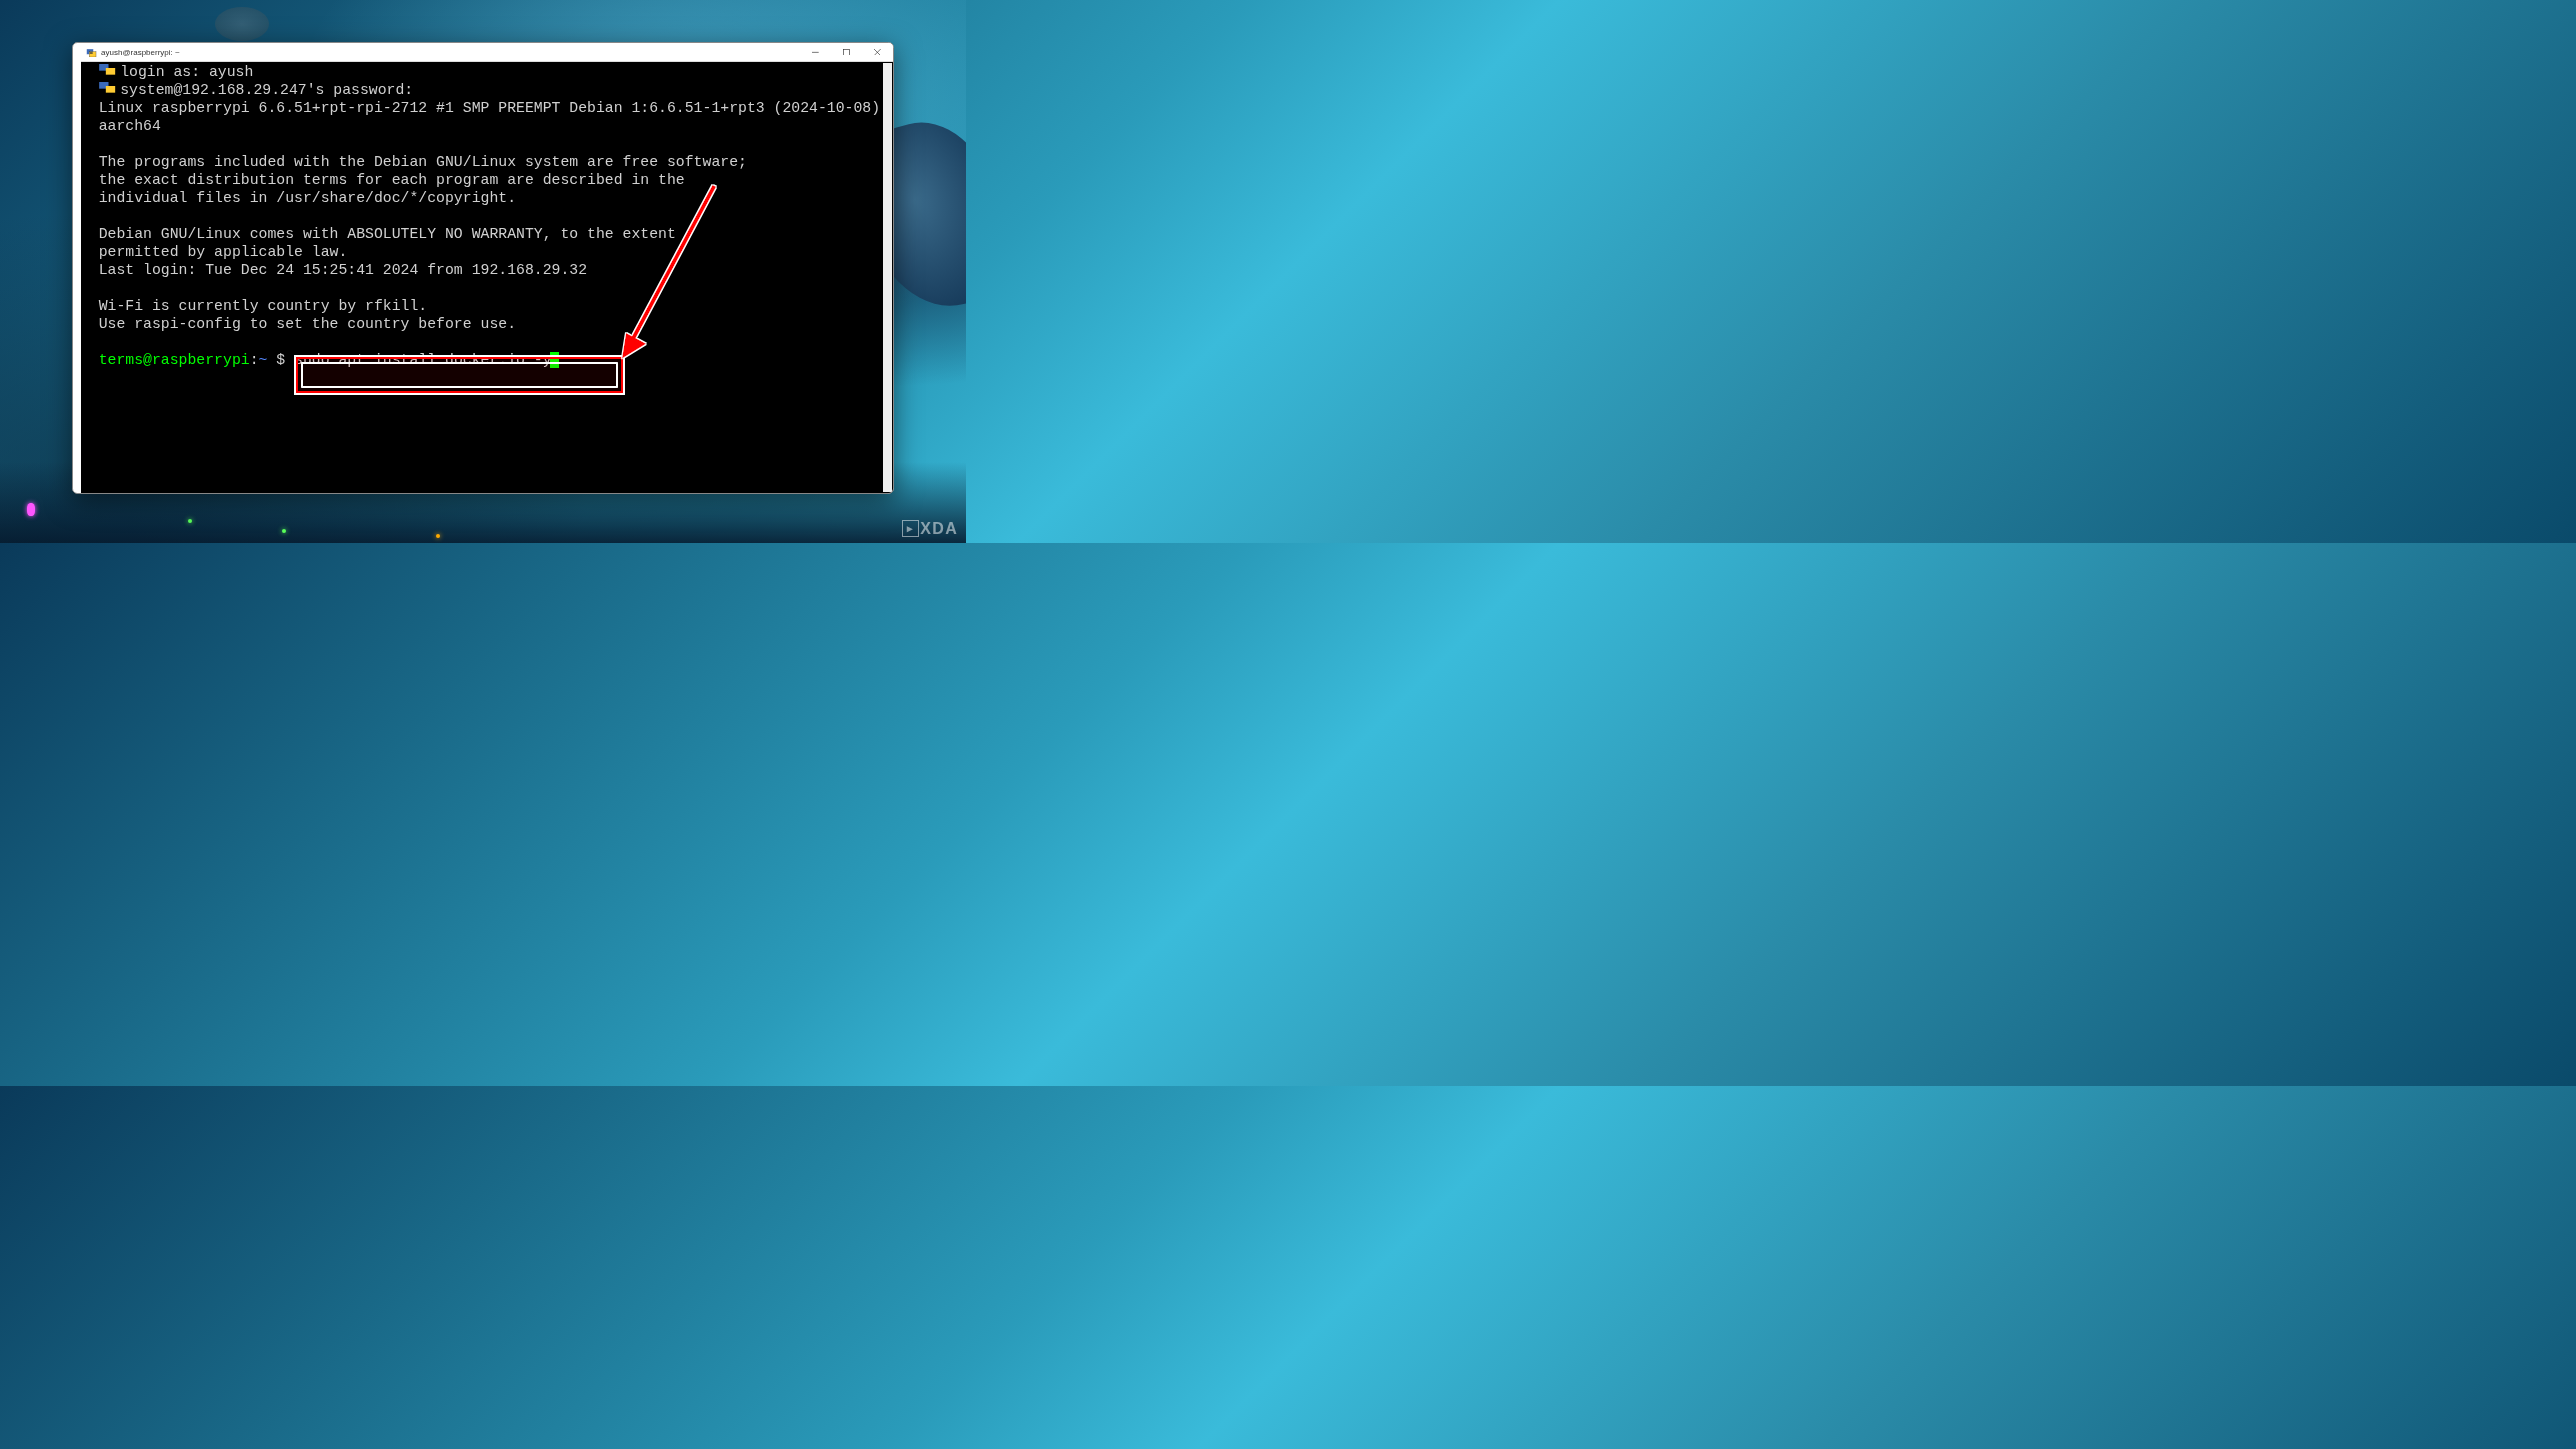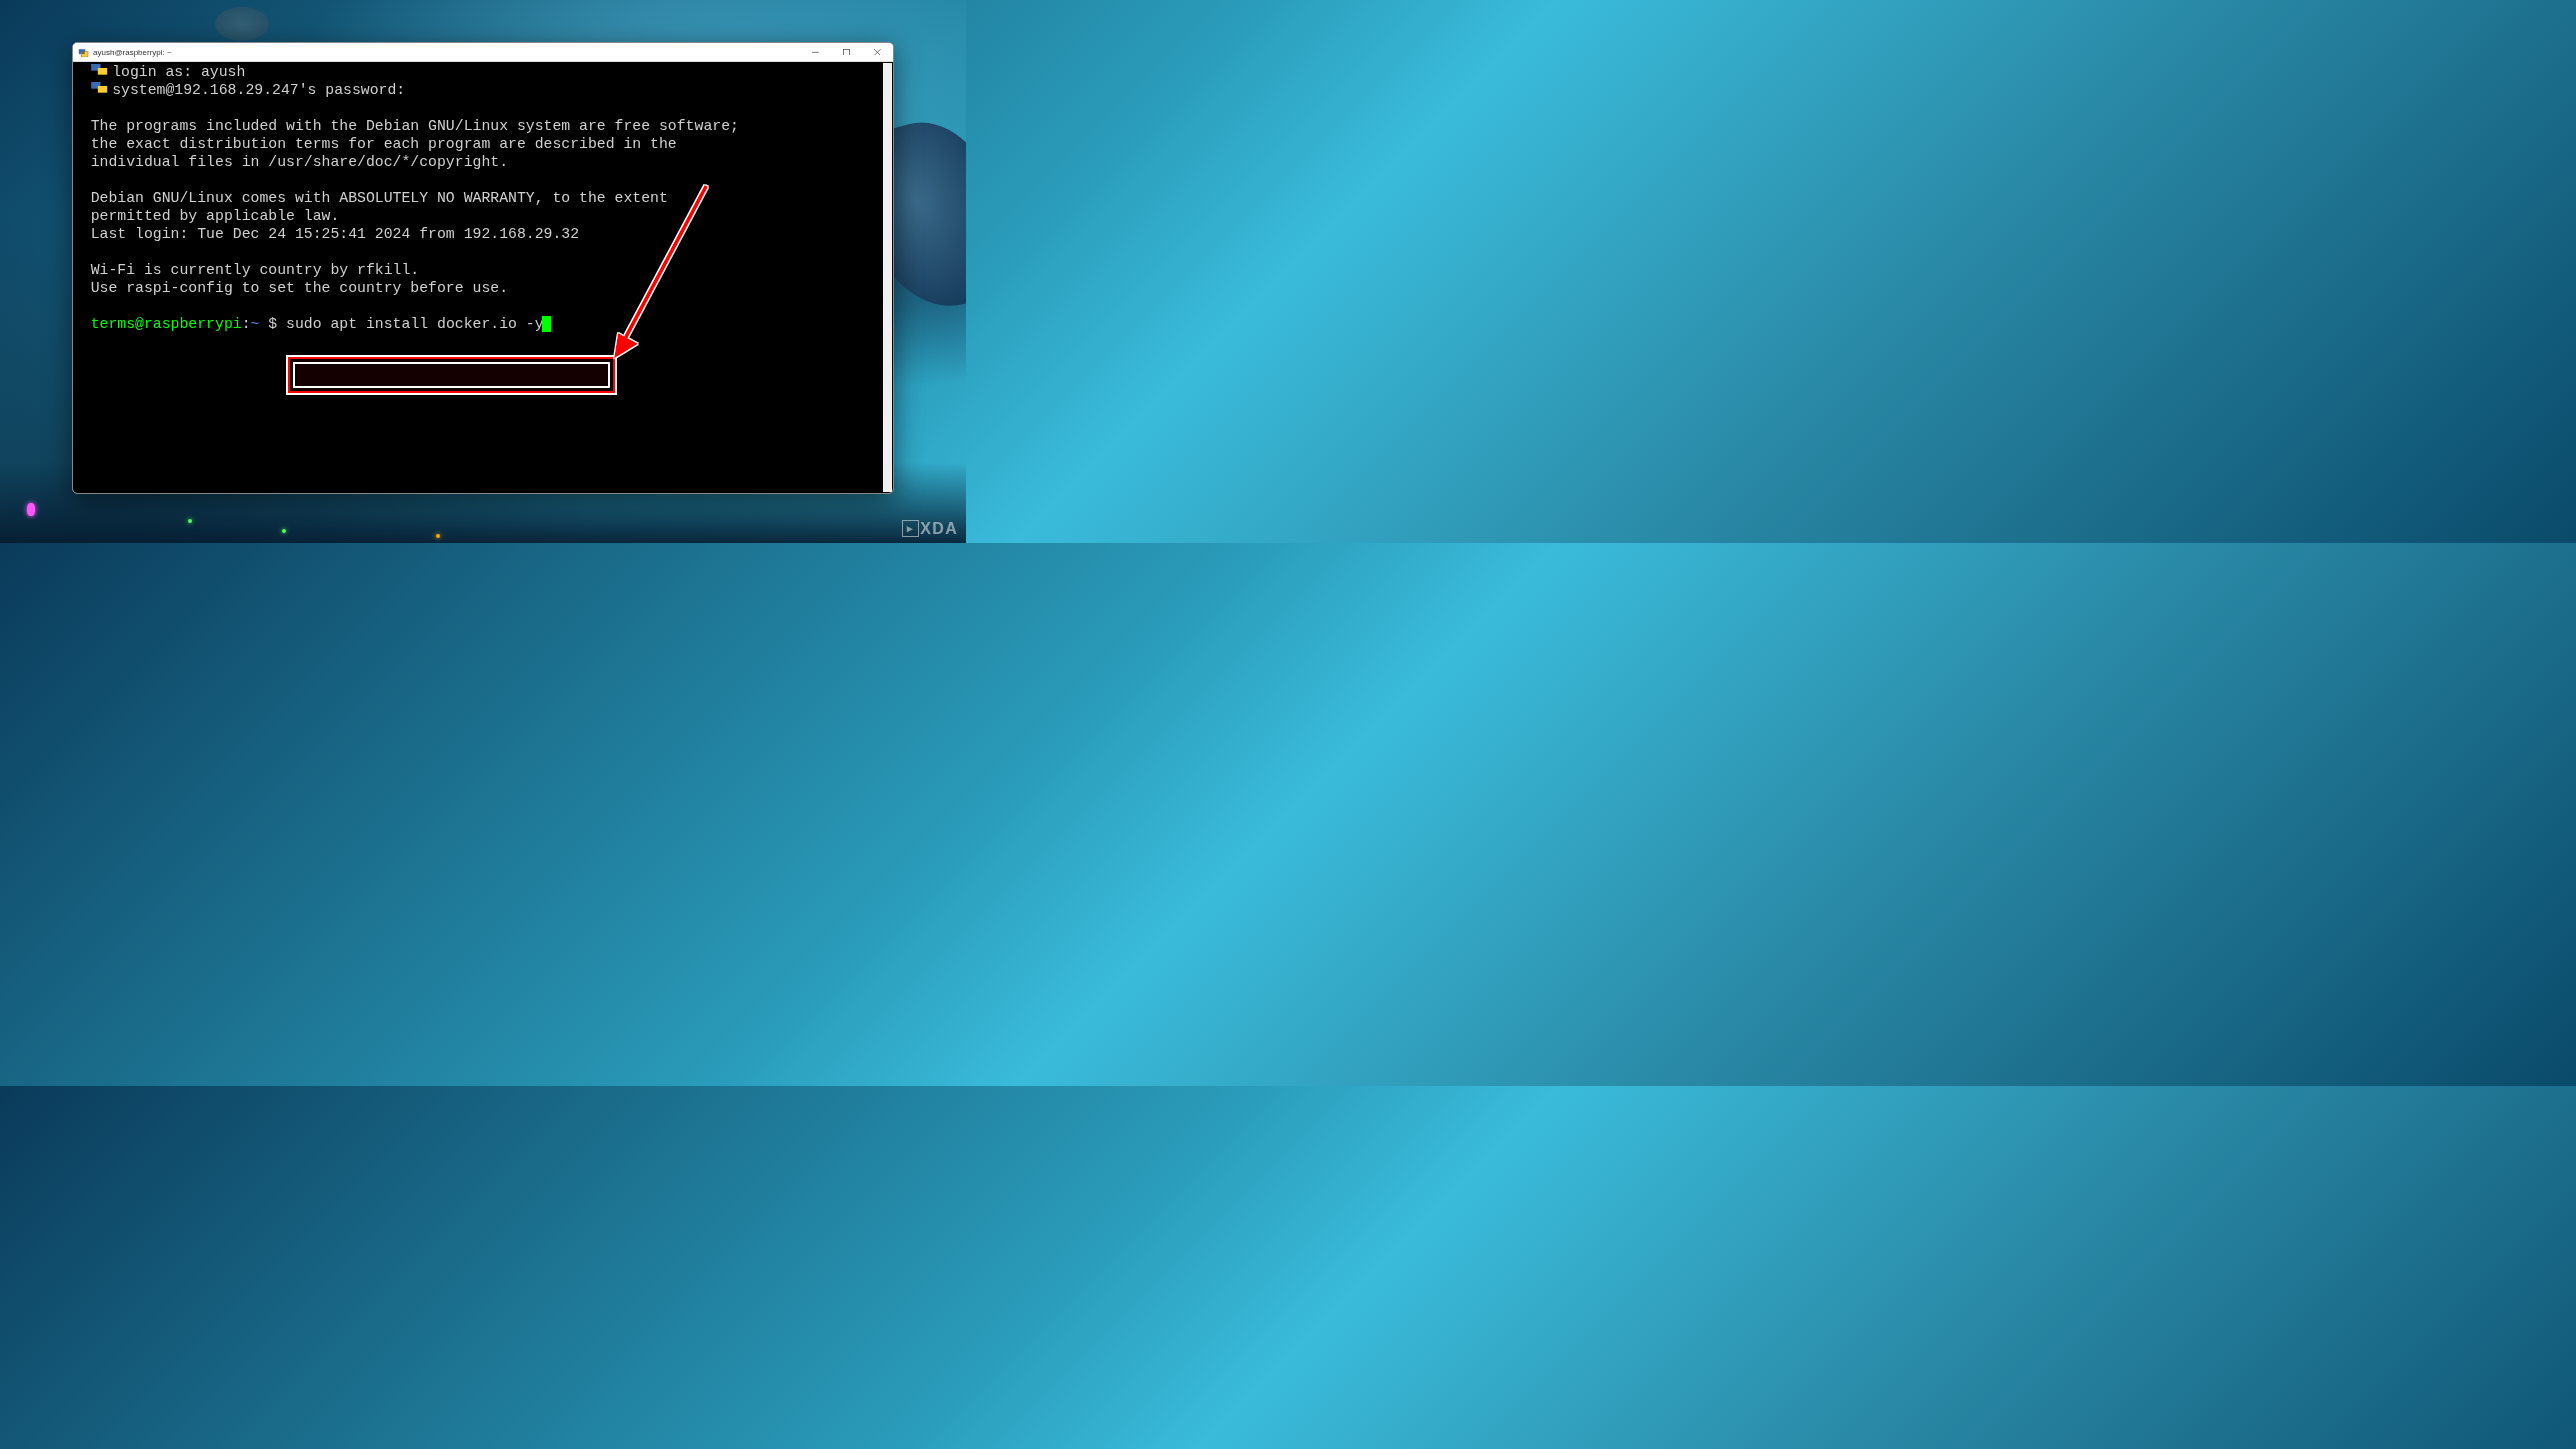--- a/index.html
+++ b/index.html
@@ -51,20 +51,21 @@
   top: 42px;
   width: 822px;
   height: 452px;
   background: #fff;
   border: 0.7px solid #888;
   border-radius: 5.4px;
   box-shadow: 0 6.7px 27px rgba(0,0,0,0.5);
   display: flex;
   flex-direction: column;
   overflow: hidden;
+  padding-left: 8px;
 }
 .titlebar {
   height: 19px;
   background: #fff;
   display: flex;
   align-items: center;
   padding: 0 0 0 5.4px;
   border-bottom: 0.7px solid #ddd;
 }
 .titlebar-icon {
@@ -203,20 +204,21 @@
 
   <div class="terminal">
     <div class="term-line"><span class="term-icon"><svg width="19" height="12" viewBox="0 0 28 18">
             <rect x="0" y="0" width="14" height="10" fill="#3a6aba"></rect>
             <rect x="10" y="6" width="14" height="10" fill="#ffcc33"></rect>
           </svg></span><span>login as: </span><span>ayush</span></div>
     <div class="term-line"><span class="term-icon"><svg width="19" height="12" viewBox="0 0 28 18">
             <rect x="0" y="0" width="14" height="10" fill="#3a6aba"></rect>
             <rect x="10" y="6" width="14" height="10" fill="#ffcc33"></rect>
           </svg></span><span>system@192.168.29.247's password:</span></div>
+    <div class="term-line">Linux raspberrypi 6.6.51+rpt-rpi-2712 #1 SMP PREEMPT Debian 1:6.6.51-1+rpt3 (2024-10-08) aarch64</div>
     <div class="term-line">&nbsp;</div>
     <div class="term-line">The programs included with the Debian GNU/Linux system are free software;</div>
     <div class="term-line">the exact distribution terms for each program are described in the</div>
     <div class="term-line">individual files in /usr/share/doc/*/copyright.</div>
     <div class="term-line">&nbsp;</div>
     <div class="term-line">Debian GNU/Linux comes with ABSOLUTELY NO WARRANTY, to the extent</div>
     <div class="term-line">permitted by applicable law.</div>
     <div class="term-line">Last login: Tue Dec 24 15:25:41 2024 from 192.168.29.32</div>
     <div class="term-line">&nbsp;</div>
     <div class="term-line">Wi-Fi is currently country by rfkill.</div>

